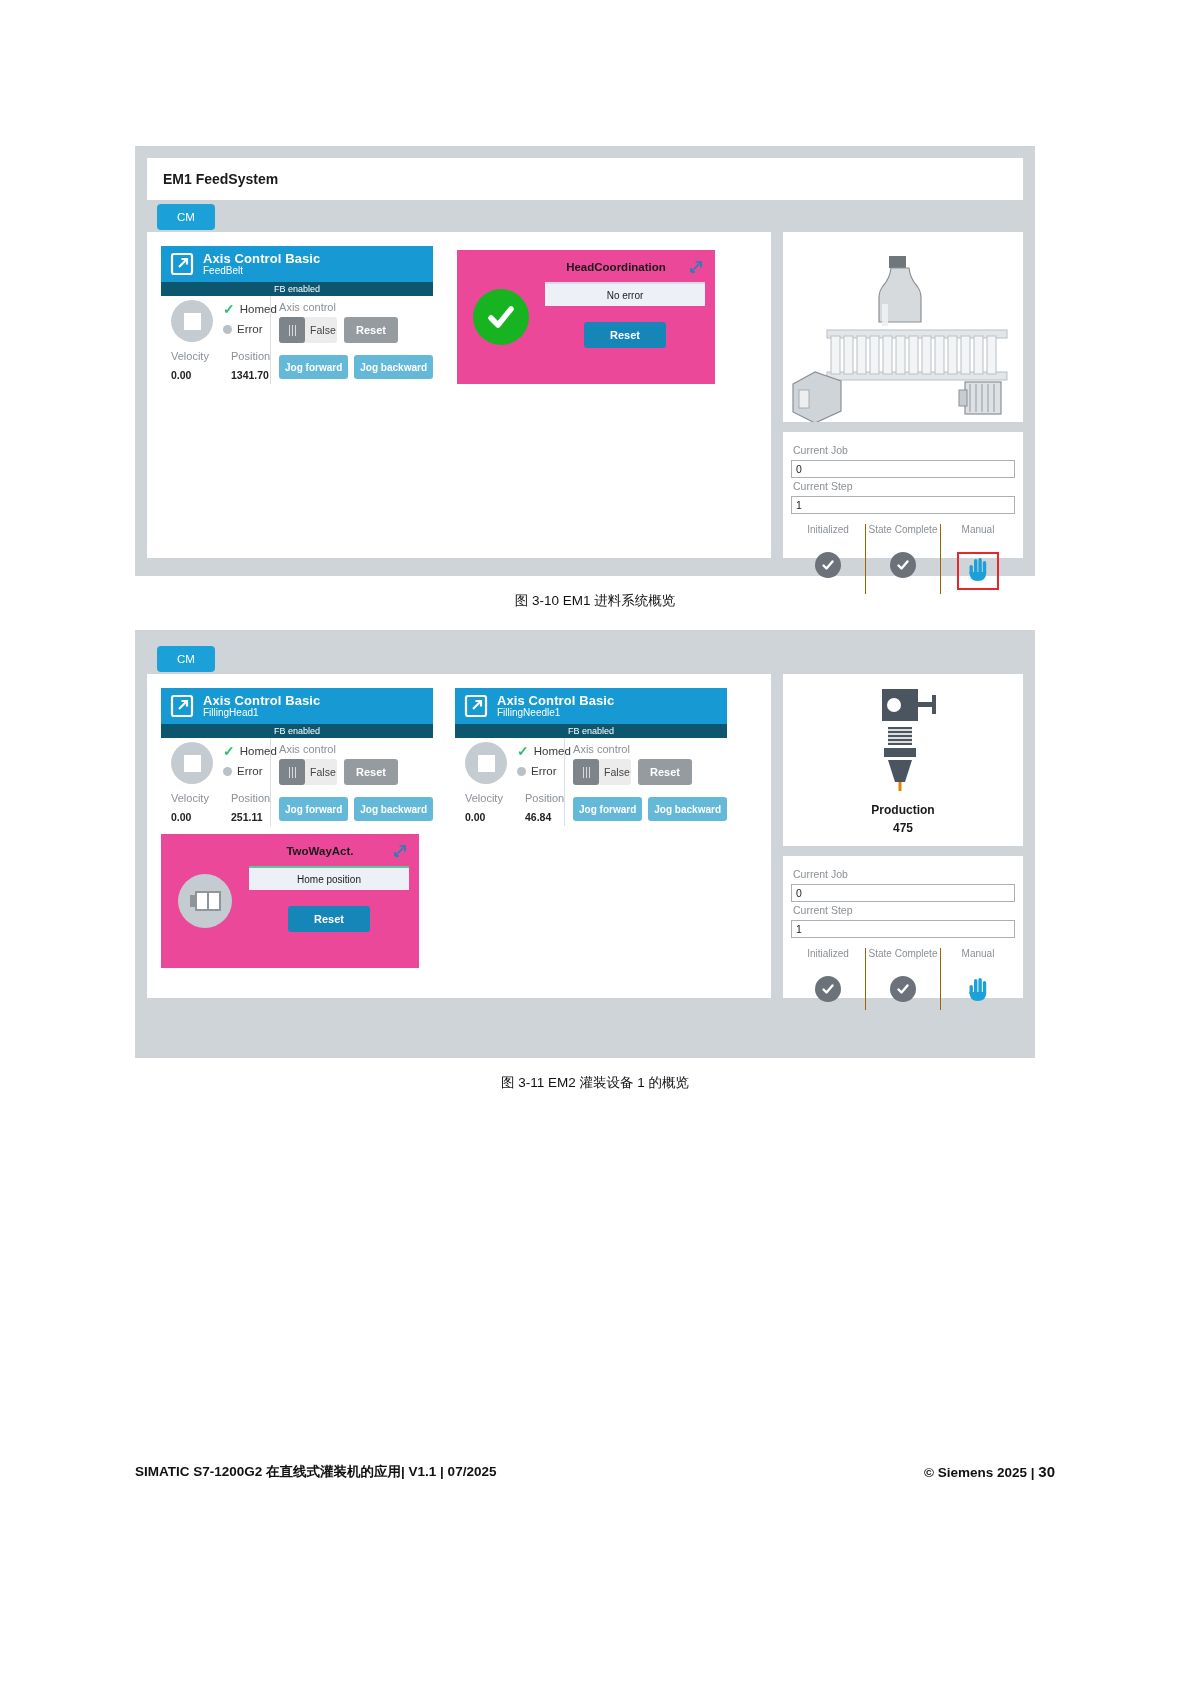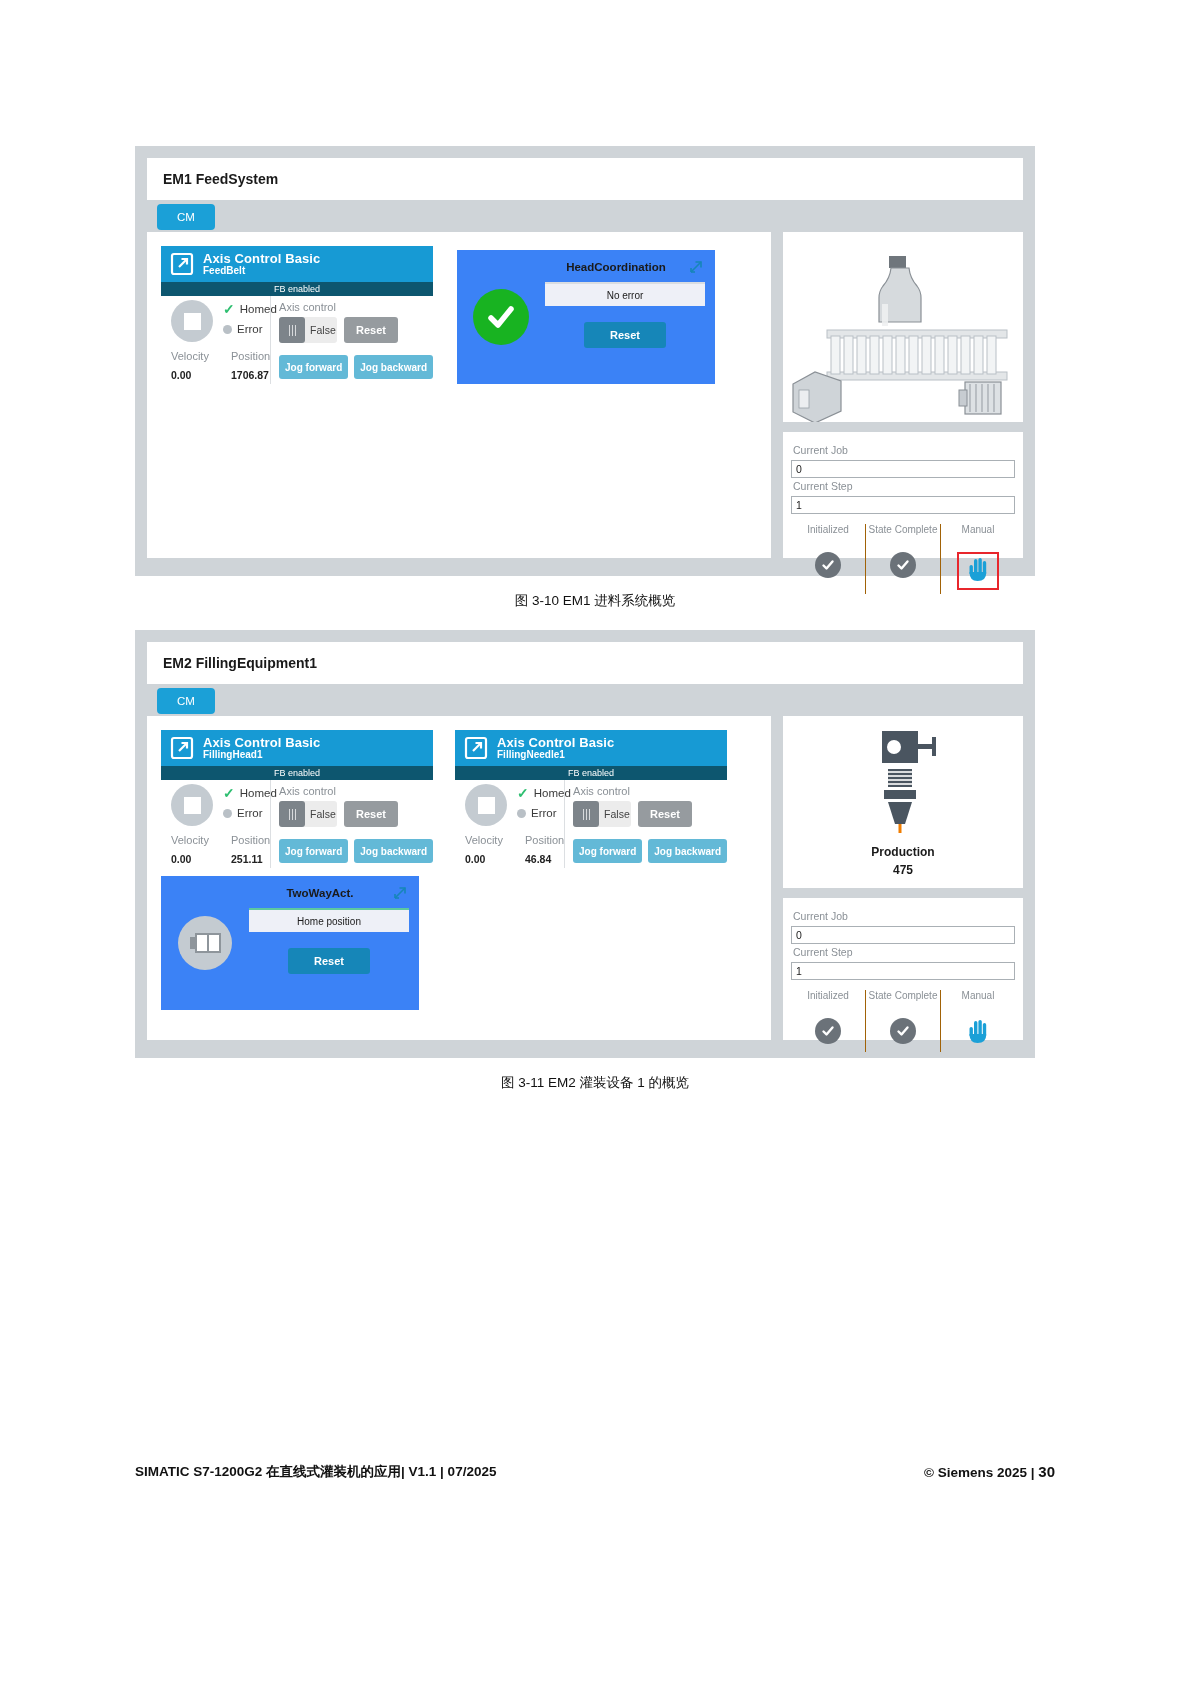--- a/index.html
+++ b/index.html
@@ -49,21 +49,21 @@
   
   .axis-card { position: absolute; width: 272px; }
   .axis-head {
     background: #179ad4; color: #fff;
     height: 36px; display: flex; align-items: center; padding-left: 8px;
   }
   .axis-head .ext-icon { width: 26px; height: 26px; position: relative; margin-right: 8px; flex: none; }
   .axis-head .ext-icon svg { display: block; }
   .axis-head .titles { line-height: 1.05; }
   .axis-head .t1 { font-size: 13px; font-weight: bold; letter-spacing: .1px; }
-  .axis-head .t2 { font-size: 10px; font-weight: bold; }
+  .axis-head .t2 { font-size: 10px; font-weight: normal; }
   .axis-sub {
     background: #0d566f; color: #ffffff;
     height: 14px; font-size: 9px;
     display: flex; align-items: center; justify-content: center;
   }
   .axis-body { background: #ffffff; display: flex; height: 88px; }
   .axis-left { width: 134px; position: relative; padding-top: 6px; }
   .stop-circle {
     width: 42px; height: 42px; border-radius: 50%;
     background: #c4cbd1; position: absolute; left: 10px; top: 4px;
@@ -101,21 +101,21 @@
     font-size: 11px; font-weight: bold; cursor: pointer;
   }
   .jog-row { display: flex; gap: 6px; margin-top: 12px; }
   .btn-jog {
     background: #63b9d7; color: #ffffff; border: 0;
     height: 24px; padding: 0 6px; border-radius: 3px;
     font-size: 10px; font-weight: bold; cursor: pointer; white-space: nowrap;
   }
 
   
-  .coord-panel { position: absolute; background: #3b82f6; }
+  .coord-panel { position: absolute; background: #ec4899; }
   .coord-inner { display: flex; height: 100%; }
   .coord-left { width: 88px; display: flex; align-items: center; justify-content: center; }
   .green-check {
     width: 56px; height: 56px; border-radius: 50%; background: #18b321;
     display: flex; align-items: center; justify-content: center;
   }
   .green-check svg { display: block; }
   .grey-circle {
     width: 54px; height: 54px; border-radius: 50%; background: #c4cbd1;
     display: flex; align-items: center; justify-content: center;
@@ -220,21 +220,21 @@
             <div class="stat s2">
               <span class="dot"></span>
               <span>Error</span>
             </div>
             <div class="vp-labels">
               <span>Velocity</span>
               <span>Position</span>
             </div>
             <div class="vp-vals">
               <span>0.00</span>
-              <span>1706.87</span>
+              <span>1341.70</span>
             </div>
           </div>
           <div class="axis-right">
             <div class="ac-label">Axis control</div>
             <div class="ac-row">
               <div class="toggle">
                 <span class="knob">
                     <b></b>
                     <b></b>
                     <b></b>
@@ -378,23 +378,20 @@
       </div>
     </div>
 
   </div>
 </div>
 
 <div class="caption cap1">图 3-10 EM1 进料系统概览</div>
 
 <div class="figure fig2">
 
-  <div class="titlebar">
-    <span>EM2 FillingEquipment1</span>
-  </div>
 
   <div class="tabrow">
     <div class="tab">CM</div>
   </div>
 
   <div class="body-area" style="height:324px;">
 
     <div class="left-pane">
 
       <div class="axis-card" style="left:14px; top:14px;">

